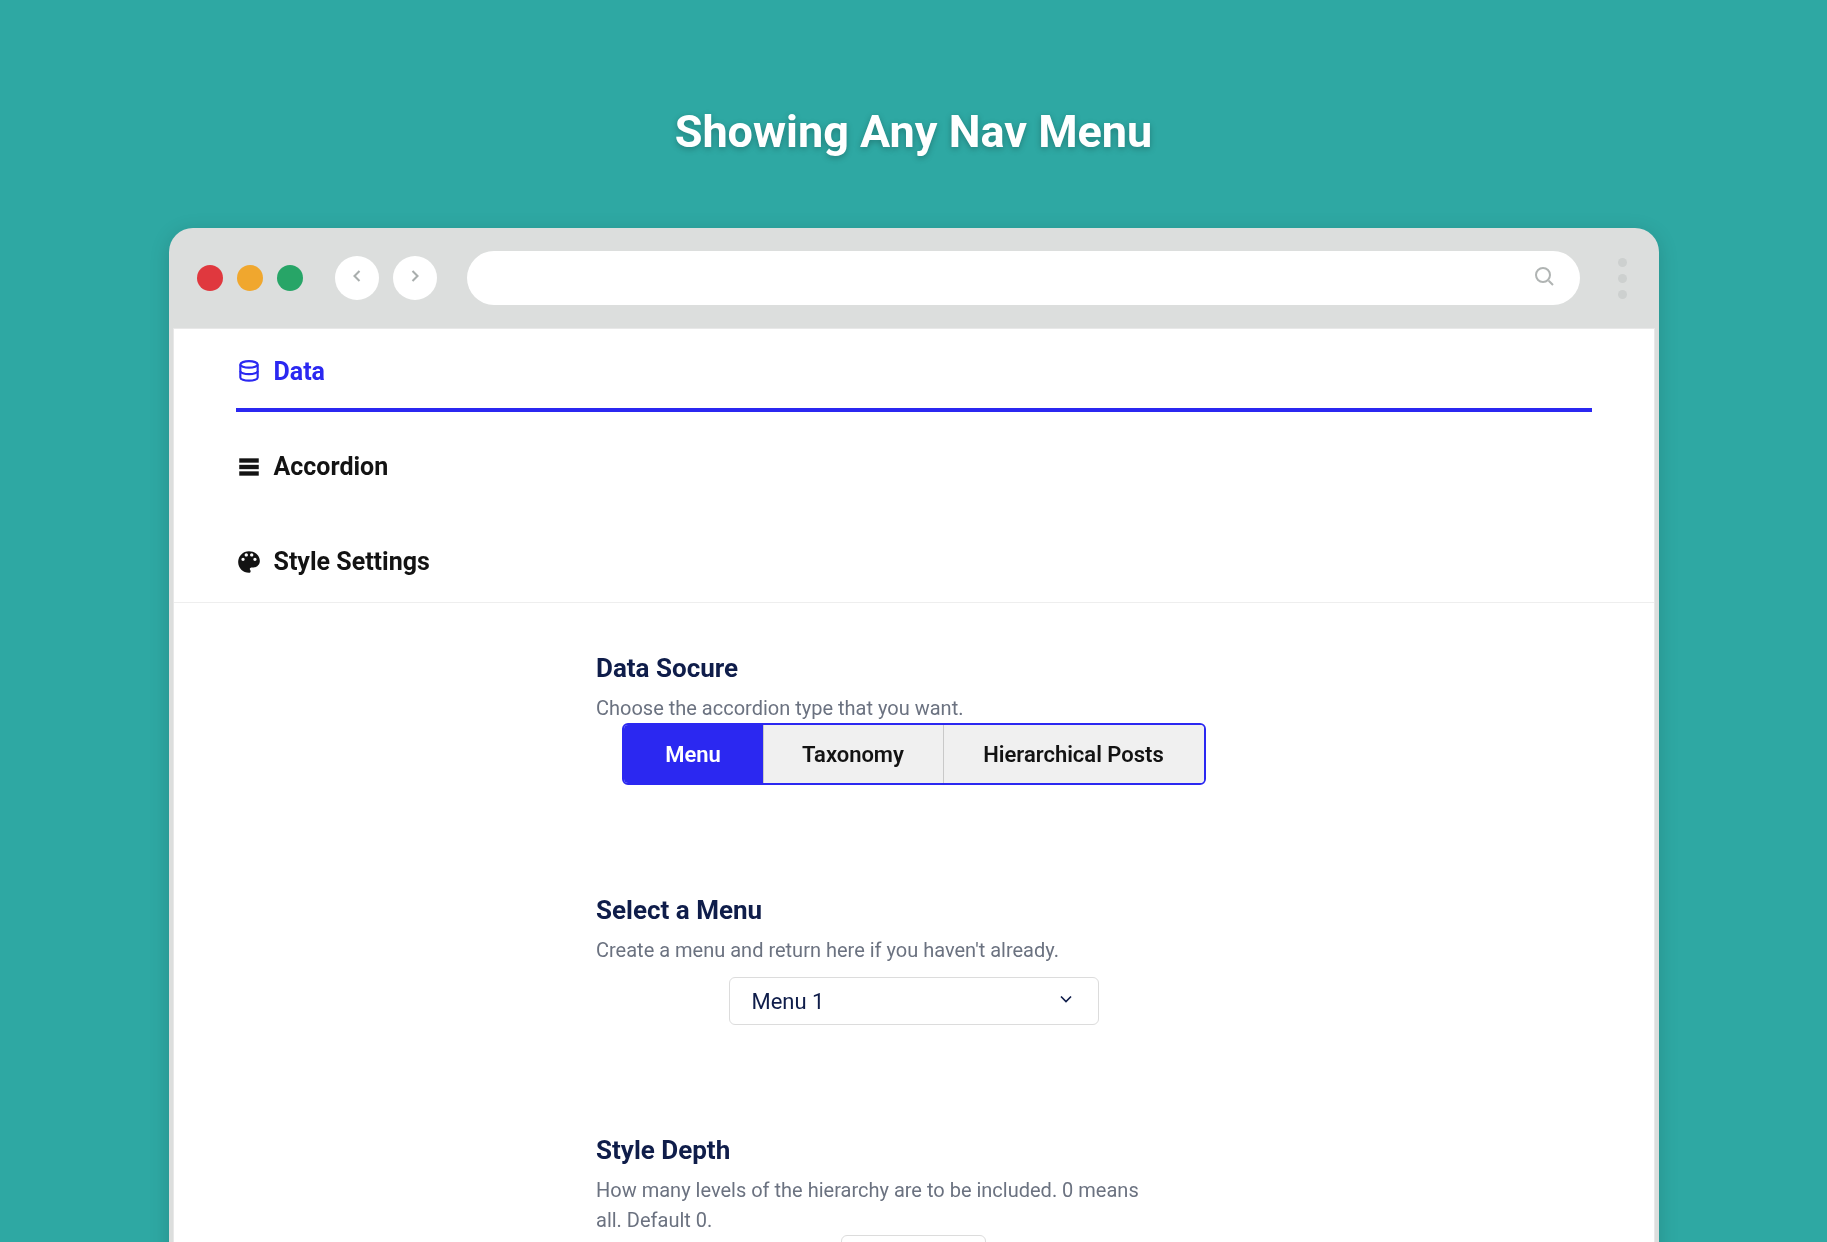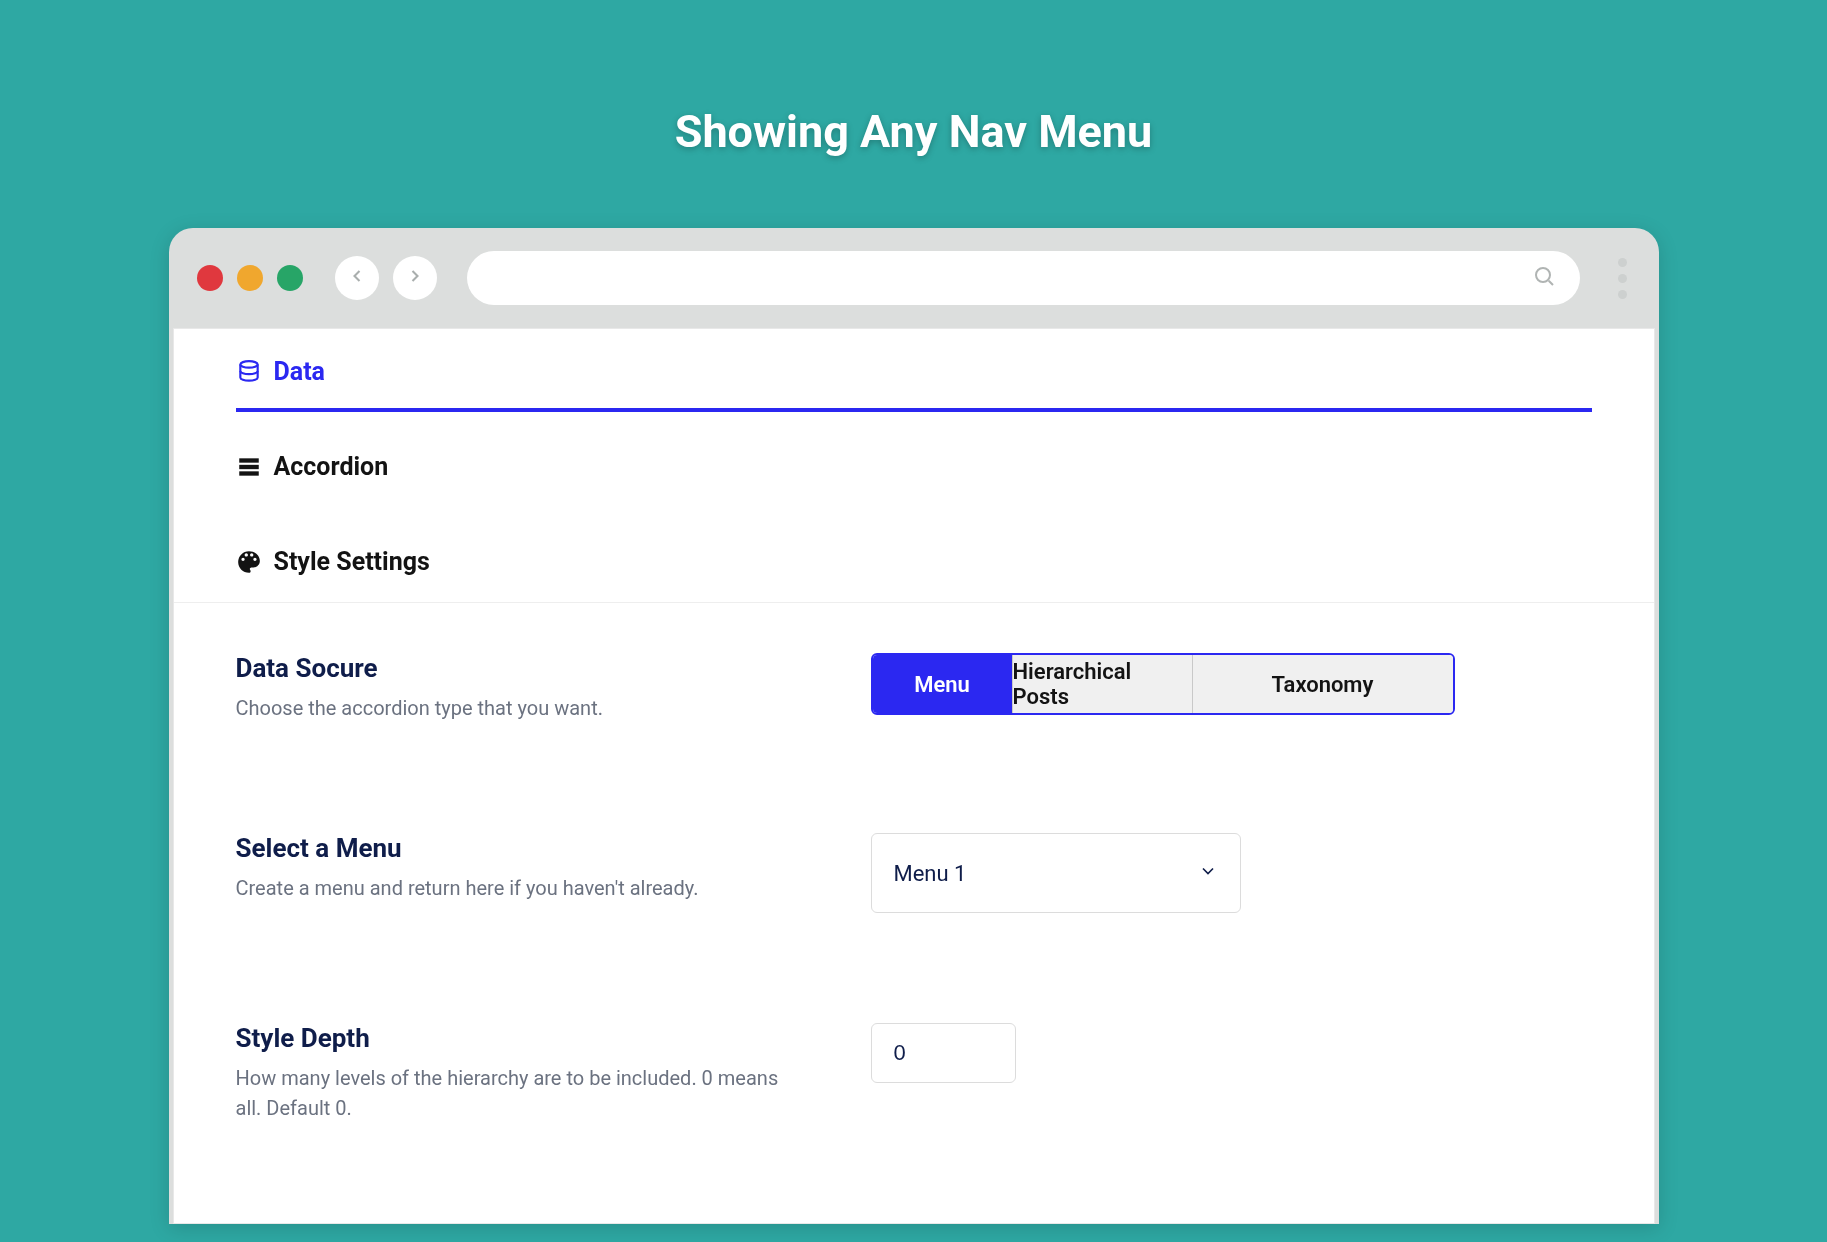--- a/index.html
+++ b/index.html
@@ -134,22 +134,23 @@
   }
   .tab-icon svg {
     width: 26px;
     height: 26px;
   }
   .settings-body {
     padding: 50px 62px 60px;
   }
   .setting-row {
     display: flex;
-    align-items: flex-start;
+    align-items: center;
     margin-bottom: 110px;
+    flex-direction: column;
   }
   .setting-left {
     width: 635px;
     flex-shrink: 0;
   }
   .setting-title {
     font-size: 26px;
     font-weight: 700;
     color: #0f1d4a;
     margin-bottom: 10px;
@@ -187,31 +188,32 @@
   }
   .seg:nth-child(1) { width: 140px; }
   .seg:nth-child(2) { width: 180px; }
   .seg:nth-child(3) { width: 260px; }
   .select-wrap {
     position: relative;
     width: 370px;
   }
   .select-box {
     width: 100%;
-    height: 80px;
+    height: 48px;
     border: 1px solid #dcdcdc;
     border-radius: 6px;
     padding: 0 22px;
     font-size: 22px;
     color: #0f1d4a;
     display: flex;
     align-items: center;
     justify-content: space-between;
     cursor: pointer;
     background: #fff;
+    margin-top: 12px;
   }
   .select-box svg {
     width: 20px;
     height: 20px;
     stroke: #0f1d4a;
     stroke-width: 2;
     fill: none;
   }
   .number-input {
     width: 145px;
@@ -299,22 +301,22 @@
 
     <div class="settings-body">
 
       <div class="setting-row">
         <div class="setting-left">
           <div class="setting-title">Data Socure</div>
           <div class="setting-desc">Choose the accordion type that you want.</div>
         </div>
         <div class="segmented">
           <div class="seg active">Menu</div>
+          <div class="seg">Taxonomy</div>
           <div class="seg">Hierarchical Posts</div>
-          <div class="seg">Taxonomy</div>
         </div>
       </div>
 
       <div class="setting-row">
         <div class="setting-left">
           <div class="setting-title">Select a Menu</div>
           <div class="setting-desc">Create a menu and return here if you haven't already.</div>
         </div>
         <div class="select-wrap">
           <div class="select-box">

